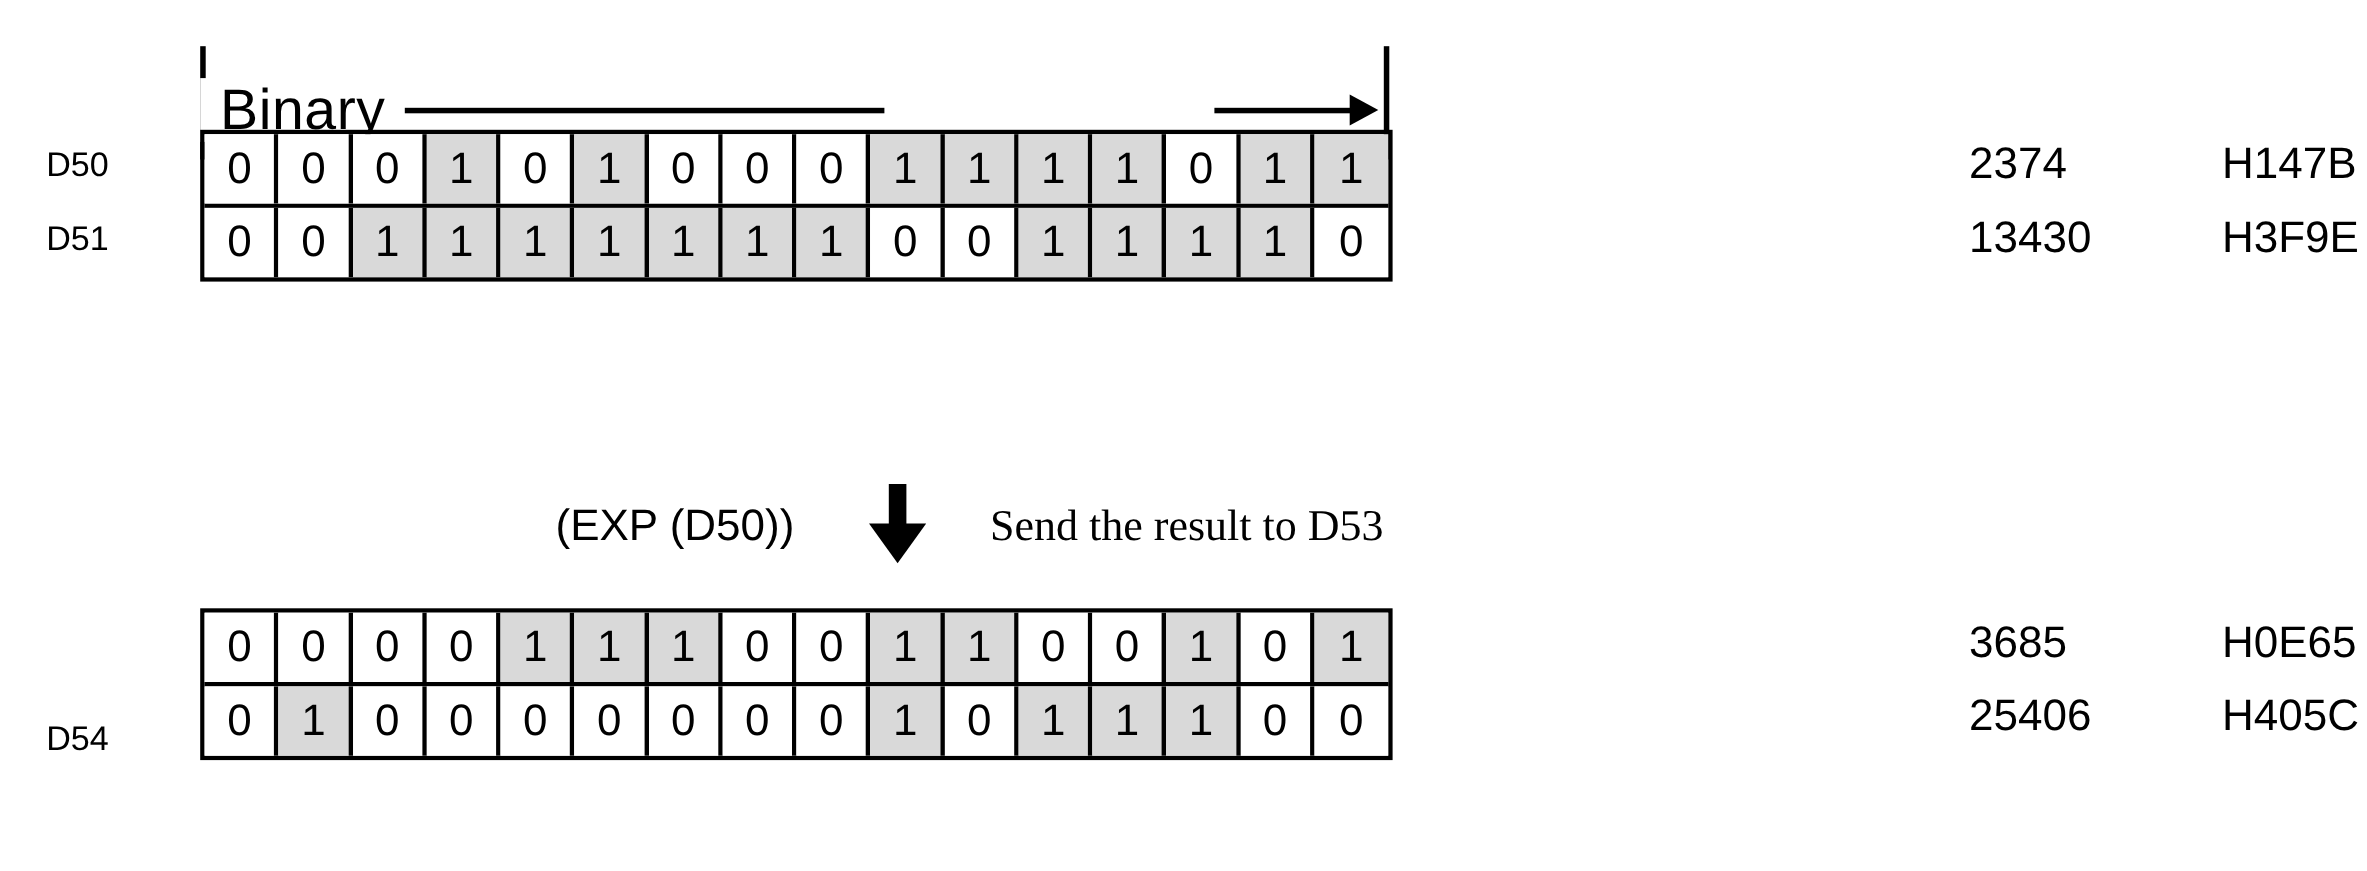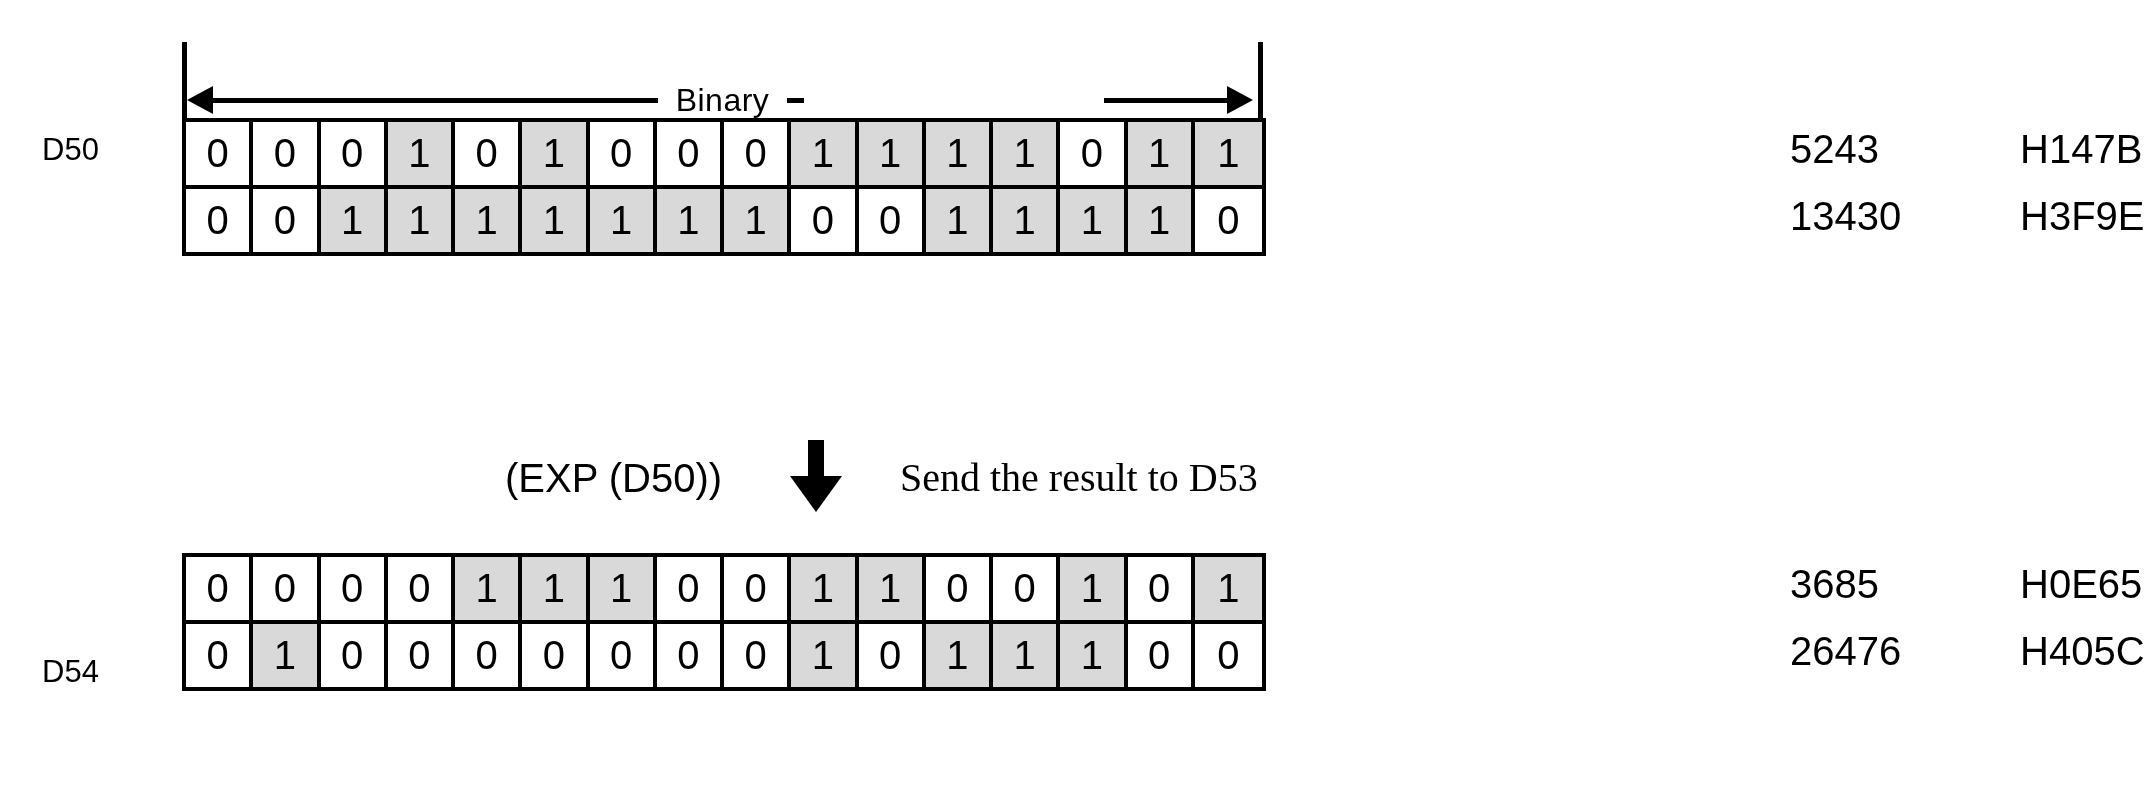--- a/index.html
+++ b/index.html
@@ -72,22 +72,21 @@
     border-top: 14px solid transparent;
     border-bottom: 14px solid transparent;
   }
   .bh-head.left  { left: 5px;  border-right: 26px solid #000; }
   .bh-head.right { left: 1045px; border-left: 26px solid #000; }
 
   .bh-label {
     position: absolute;
     left: 0; right: 0;
     top: 30px;
-    text-align: center;
-    font-size: 32px;
+    font-size: 52px;
     line-height: 56px;
     letter-spacing: 0.5px;
   }
   .bh-label span {
     background: #fff;
     padding: 0 18px;
   }
 
   
   .reg-table {
@@ -194,20 +193,21 @@
     <div class="bh-head left"></div>
     <div class="bh-arrow-line left"></div>
     <div class="bh-arrow-line2"></div>
     <div class="bh-head right"></div>
     <div class="bh-label">
       <span>Binary</span>
     </div>
   </div>
 
   <div class="row-label" style="left:42px; top:118px;">D50</div>
+  <div class="row-label" style="left:42px; top:185px;">D51</div>
 
   <div class="reg-table two-row" style="left:182px; top:118px;">
     <div class="reg-row" id="row-top-0">
         <div class="cell">0</div>
         <div class="cell">0</div>
         <div class="cell">0</div>
         <div class="cell on">1</div>
         <div class="cell">0</div>
         <div class="cell on">1</div>
         <div class="cell">0</div>
@@ -234,21 +234,21 @@
         <div class="cell">0</div>
         <div class="cell">0</div>
         <div class="cell on">1</div>
         <div class="cell on">1</div>
         <div class="cell on">1</div>
         <div class="cell on">1</div>
         <div class="cell">0</div>
       </div>
   </div>
 
-  <div class="val-dec" style="top:118px;">5243</div>
+  <div class="val-dec" style="top:118px;">2374</div>
   <div class="val-hex" style="top:118px;">H147B</div>
   <div class="val-dec" style="top:185px;">13430</div>
   <div class="val-hex" style="top:185px;">H3F9E</div>
 
   <div class="mid-note mid-exp">(EXP (D50))</div>
 
   <div class="down-arrow">
     <div class="shaft"></div>
     <div class="head"></div>
   </div>
@@ -291,16 +291,16 @@
         <div class="cell on">1</div>
         <div class="cell on">1</div>
         <div class="cell on">1</div>
         <div class="cell">0</div>
         <div class="cell">0</div>
       </div>
   </div>
 
   <div class="val-dec" style="top:553px;">3685</div>
   <div class="val-hex" style="top:553px;">H0E65</div>
-  <div class="val-dec" style="top:620px;">26476</div>
+  <div class="val-dec" style="top:620px;">25406</div>
   <div class="val-hex" style="top:620px;">H405C</div>
 
 </div>
 
 </body></html>

